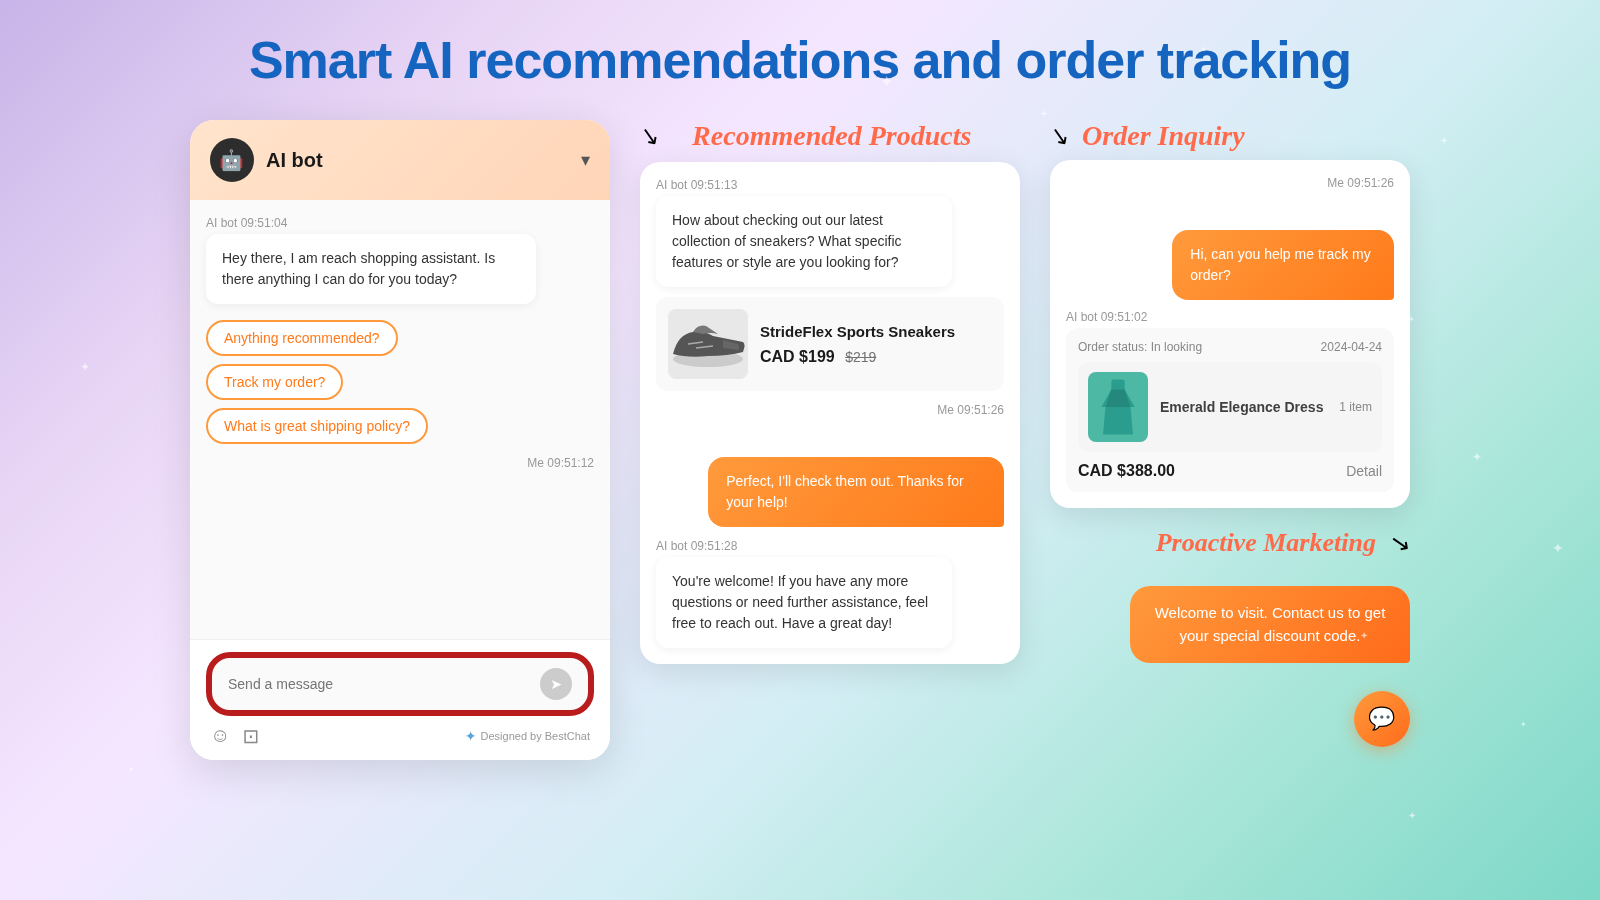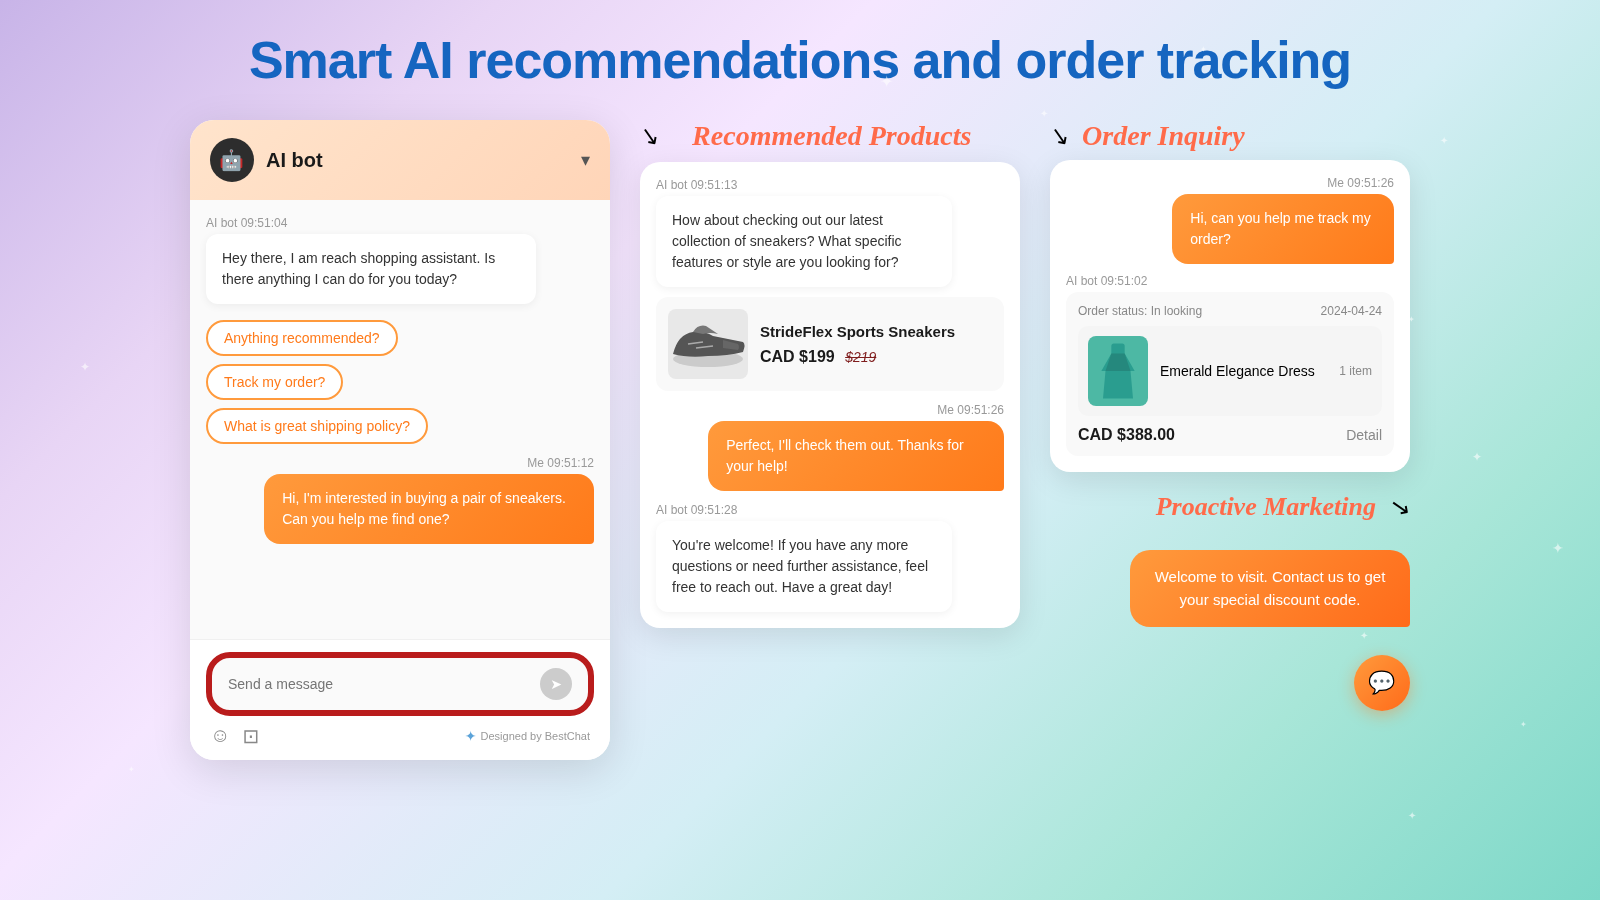--- a/index.html
+++ b/index.html
@@ -128,20 +128,21 @@
 
     .user-bubble {
       background: linear-gradient(135deg, #ff9a3c, #ff7a1a);
       border-radius: 16px 16px 4px 16px;
       padding: 14px 18px;
       font-size: 14px;
       color: white;
       line-height: 1.5;
       max-width: 85%;
       align-self: flex-end;
+      margin-top: 36px;
     }
 
     .quick-replies {
       display: flex;
       flex-direction: column;
       gap: 8px;
       margin-top: 4px;
     }
 
     .quick-reply-btn {
@@ -284,24 +285,23 @@
     }
 
     .product-price {
       font-size: 16px;
       font-weight: 700;
       color: #1a1a1a;
     }
 
     .product-price-old {
       font-size: 14px;
-      color: #7f1d1d;
+      color: #737373;
       text-decoration: line-through;
       margin-left: 6px;
-      font-style: italic;
     }
 
     
     .right-panel {
       display: flex;
       flex-direction: column;
       gap: 20px;
       flex-shrink: 0;
     }
 
@@ -350,22 +350,22 @@
       font-size: 30px;
       color: white;
     }
 
     .order-item-info {
       flex: 1;
     }
 
     .order-item-name {
       font-size: 14px;
-      font-weight: 400;
-      color: #000000;
+      font-weight: 700;
+      color: #404040;
     }
 
     .order-item-count {
       font-size: 12px;
       color: #888;
     }
 
     .order-footer {
       display: flex;
       justify-content: space-between;
@@ -471,21 +471,20 @@
       </div>
 
       <div class="quick-replies">
         <button class="quick-reply-btn">Anything recommended?</button>
         <button class="quick-reply-btn">Track my order?</button>
         <button class="quick-reply-btn">What is great shipping policy?</button>
       </div>
 
       <div class="user-msg-wrap">
         <div class="msg-meta-right">Me 09:51:12</div>
-        <div class="user-bubble">Hi, I'm interested in buying a pair of sneakers. Can you help me find one?</div>
       </div>
     </div>
 
     <div class="chat-footer">
       <div class="chat-input-row">
         <input class="chat-input" type="text" placeholder="Send a message" style="">
         <div class="send-btn">➤</div>
       </div>
       <div class="chat-actions">
         <div style="display:flex;gap:12px;">

